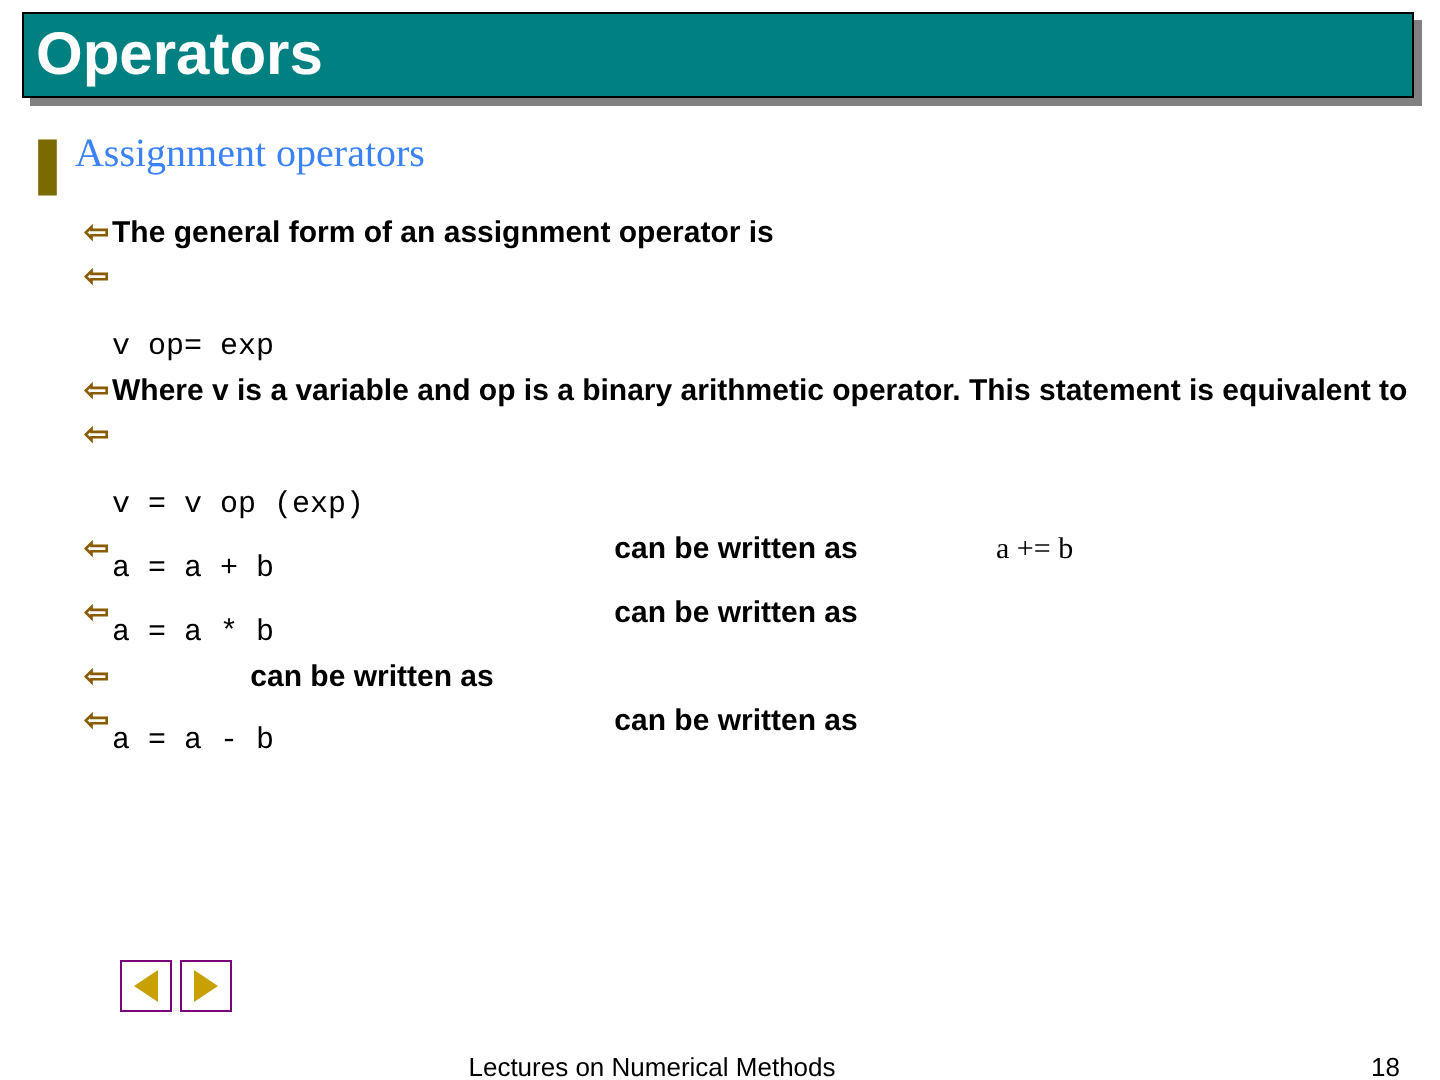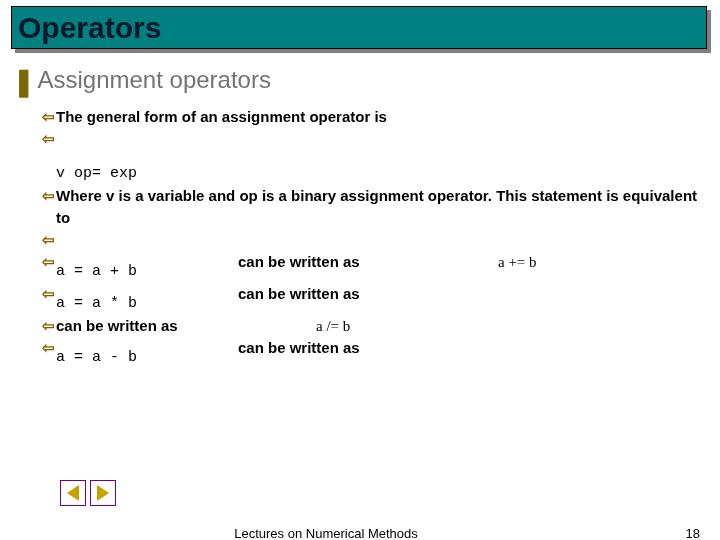--- a/index.html
+++ b/index.html
@@ -34,43 +34,44 @@
     background: #008080;
     border: 1px solid #000;
     box-sizing: border-box;
     padding-left: 6px;
     display: flex;
     align-items: center;
   }
   .title-text {
     font-size: 30px;
     font-weight: bold;
-    color: #0f172a;
+    color: #ffffff;
   }
   .content {
     position: absolute;
     left: 12px;
     top: 66px;
     width: 696px;
   }
   .h1-row {
     display: flex;
     align-items: flex-start;
     margin-bottom: 8px;
   }
   .z-bullet {
     color: #7a6a00;
     font-size: 28px;
     font-family: "Zapf Dingbats", "Wingdings", sans-serif;
     line-height: 32px;
     margin-right: 2px;
   }
   .h1-text {
-    font-size: 24px;
-    color: #737373;
+    font-size: 20px;
+    color: #3b82f6;
+    font-family: Liberation Serif, serif;
   }
   .sub {
     margin-left: 30px;
     font-size: 15px;
     font-weight: bold;
     line-height: 22px;
   }
   .sub-row {
     display: flex;
     align-items: flex-start;
@@ -98,20 +99,21 @@
   }
   .tbl-row .arrow-bullet { line-height: 22px; }
   .col-a {
     width: 182px;
     font-family: "Courier New", monospace;
     font-weight: normal;
     margin-top: 10px;
   }
   .col-b {
     width: 260px;
+    text-align: center;
   }
   .col-c {
     width: 140px;
     font-family: Liberation Serif, serif;
     font-weight: normal;
   }
   .footer {
     position: absolute;
     bottom: 14px;
     left: 0;
@@ -184,45 +186,45 @@
         <span>The general form of an assignment operator is</span>
       </div>
 
       <div class="sub-row">
         <span class="arrow-bullet">⇦</span>
         <span class="mono">v op= exp</span>
       </div>
 
       <div class="sub-row">
         <span class="arrow-bullet">⇦</span>
-        <span>Where v is a variable and op is a binary assignment operator. This statement is equivalent to</span>
-      </div>
-
-      <div class="sub-row">
-        <span class="arrow-bullet">⇦</span>
+        <span>Where v is a variable and op is a binary arithmetic operator. This statement is equivalent to</span>
+      </div>
+
+      <div class="sub-row">
+        <span class="arrow-bullet">⇦</span>
+        <span class="mono">v = v op (exp)</span>
       </div>
 
     </div>
 
     <div class="tbl">
       <div class="tbl-row">
         <span class="arrow-bullet">⇦</span>
         <span class="col-a">a = a + b</span>
         <span class="col-b">can be written as</span>
         <span class="col-c">a += b</span>
       </div>
       <div class="tbl-row">
         <span class="arrow-bullet">⇦</span>
         <span class="col-a">a = a * b</span>
         <span class="col-b">can be written as</span>
       </div>
       <div class="tbl-row">
         <span class="arrow-bullet">⇦</span>
         <span class="col-b">can be written as</span>
-        <span class="col-c">a /= b</span>
       </div>
       <div class="tbl-row">
         <span class="arrow-bullet">⇦</span>
         <span class="col-a">a = a - b</span>
         <span class="col-b">can be written as</span>
       </div>
     </div>
 
   </div>
 

